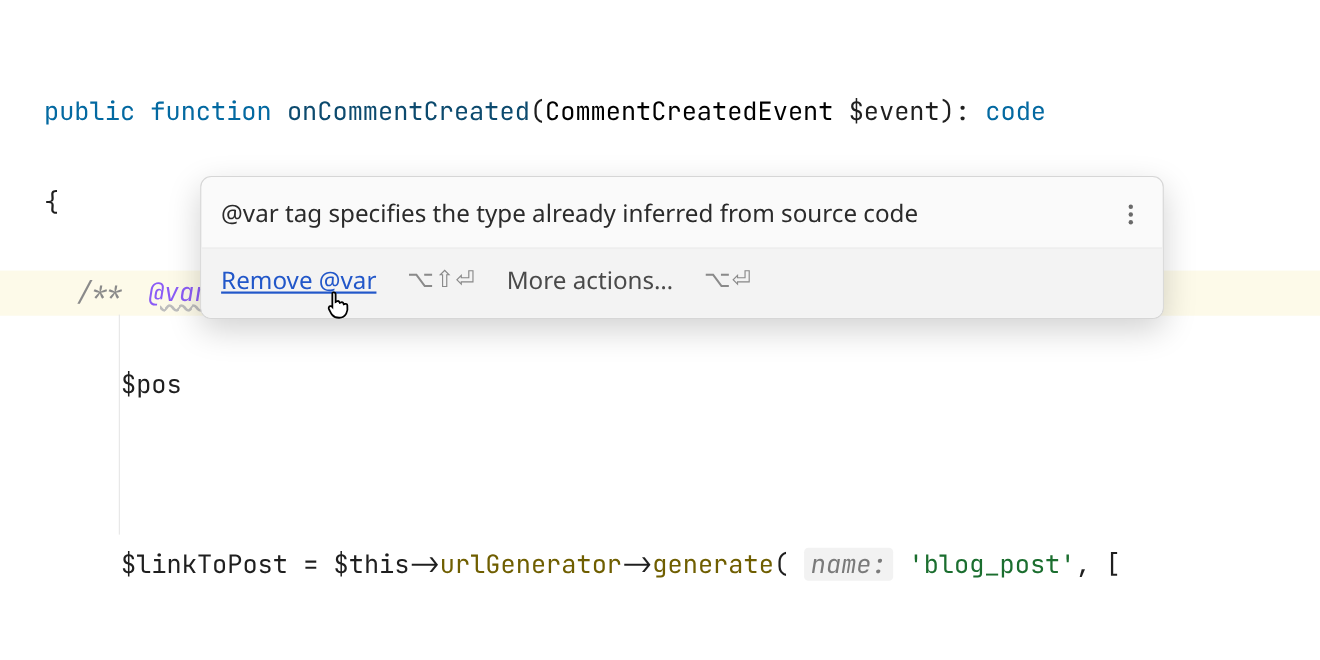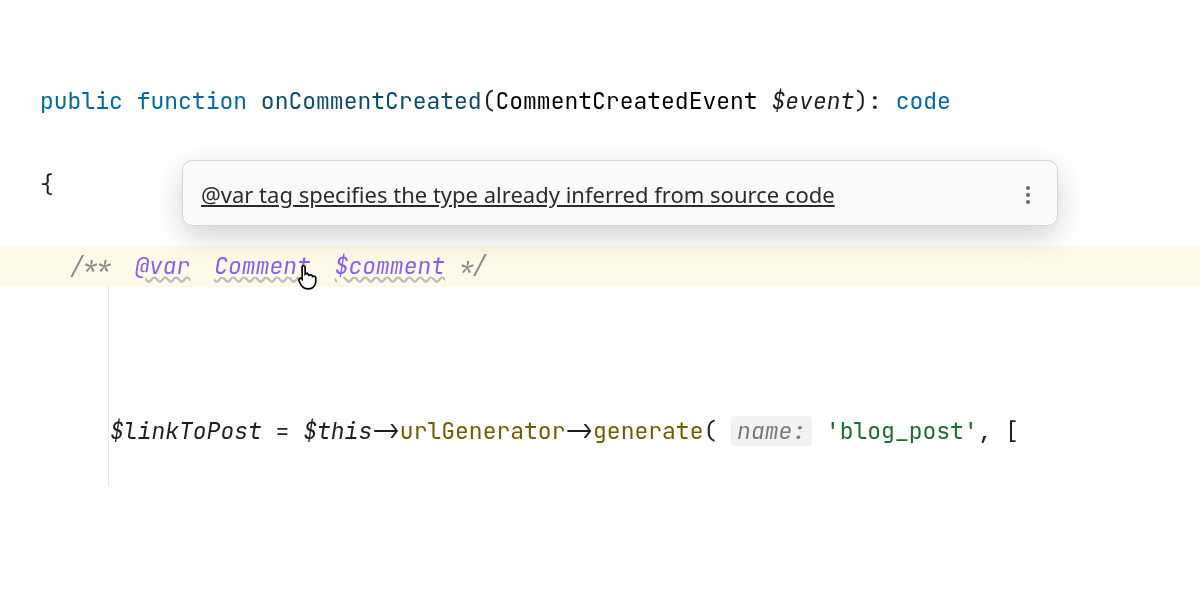--- a/index.html
+++ b/index.html
@@ -26,21 +26,21 @@
     padding-left: 40px;
     width: 1400px;
   }
   .indent2 { padding-left: 70px; }
 
   
   .kw { color: #0369a1; }         
   .fn-name { color: #0c4a6e; }    
   .fn-call { color: #6f5e00; }    
   .type { color: #000000; }       
-  .var { color: #1f1f1f; font-style: italic; }        
+  .var { color: #1f1f1f; }        
   .op { color: #1f1f1f; }
   .comment { color: #8a8a8a; font-style: italic; }
   .doctag { color: #8b5cf6; font-style: italic; text-decoration: underline wavy #bdbdbd; margin-left: 10px; }
   .str { color: #1b6e2f; }
   .hint { background: #f2f2f2; color: #7a7a7a; padding: 0 6px; border-radius: 4px; font-style: italic; }
 
   .popup {
     position: absolute;
     top: 160px;
     left: 182px;
@@ -54,21 +54,21 @@
     z-index: 10;
     overflow: hidden;
   }
   .popup-top {
     display: flex;
     align-items: center;
     justify-content: space-between;
     padding: 14px 18px 10px 18px;
     color: #2b2b2b;
   }
-  .popup-msg { flex: 1; text-decoration: underline; }
+  .popup-msg { flex: 1; }
   .popup-more {
     width: 22px; height: 22px;
     display: flex; flex-direction: column; justify-content: space-between;
     align-items: center; padding: 2px 0;
     cursor: pointer;
   }
   .popup-more span { width: 4px; height: 4px; background: #6a6a6a; border-radius: 50%; }
   .popup-bottom {
     display: flex;
     align-items: center;
@@ -101,20 +101,21 @@
     background: #e6e6e6;
   }
 </style>
 </head>
 <body>
 
 <div class="editor">
 <span class="line"><span class="kw">public</span> <span class="kw">function</span> <span class="fn-name">onCommentCreated</span><span class="op">(</span><span class="type">CommentCreatedEvent</span> <span class="var">$event</span><span class="op">)</span><span class="op">: </span><span class="kw">code</span></span>
 <span class="line"><span class="op">{</span></span>
 <span class="line highlighted-line indent2"><span class="comment">/**</span> <span class="doctag">@var</span> <span class="doctag">Comment</span> <span class="doctag">$comment</span> <span class="comment">*/</span></span>
+<span class="line indent2"><span class="var">$pos</span></span>
 <span class="line"></span>
 <span class="line indent2"><span class="var">$linkToPost</span><span class="op"> = </span><span class="var">$this</span><span class="op">-&gt;</span><span class="fn-call">urlGenerator</span><span class="op">-&gt;</span><span class="fn-call">generate</span><span class="op">( </span><span class="hint">name:</span> <span class="str">'blog_post'</span><span class="op">, [</span></span>
 
 
 
 
 
 
 
 </div>
@@ -123,17 +124,23 @@
 
 <div class="popup">
   <div class="popup-top">
     <div class="popup-msg">@var tag specifies the type already inferred from source code</div>
     <div class="popup-more">
         <span></span>
         <span></span>
         <span></span>
       </div>
   </div>
+  <div class="popup-bottom">
+    <span class="action-link">Remove @var</span>
+    <span class="shortcut">⌥⇧⏎</span>
+    <span class="more-actions">More actions…</span>
+    <span class="shortcut">⌥⏎</span>
+  </div>
 </div>
 
 <svg class="cursor-hand" width="30" height="30" viewBox="0 0 24 24">
   <path fill="#ffffff" stroke="#000000" stroke-width="1.3" d="M9 3c.8 0 1.5.7 1.5 1.5V10l1-.5c.7-.3 1.5 0 1.8.7l.2.5 1-.4c.7-.3 1.5.1 1.7.8l.2.6.9-.3c.8-.2 1.6.3 1.7 1.1.3 2.1.1 4.3-.8 6-.9 1.7-2.6 3-5.2 3-2.4 0-3.9-.8-5-2.1-1-1.2-1.6-2.8-2.4-4.3-.4-.8 0-1.8.9-2 .6-.1 1.2.1 1.6.6V4.5C8 3.7 8.2 3 9 3z"></path>
 </svg>
 
 </body></html>

